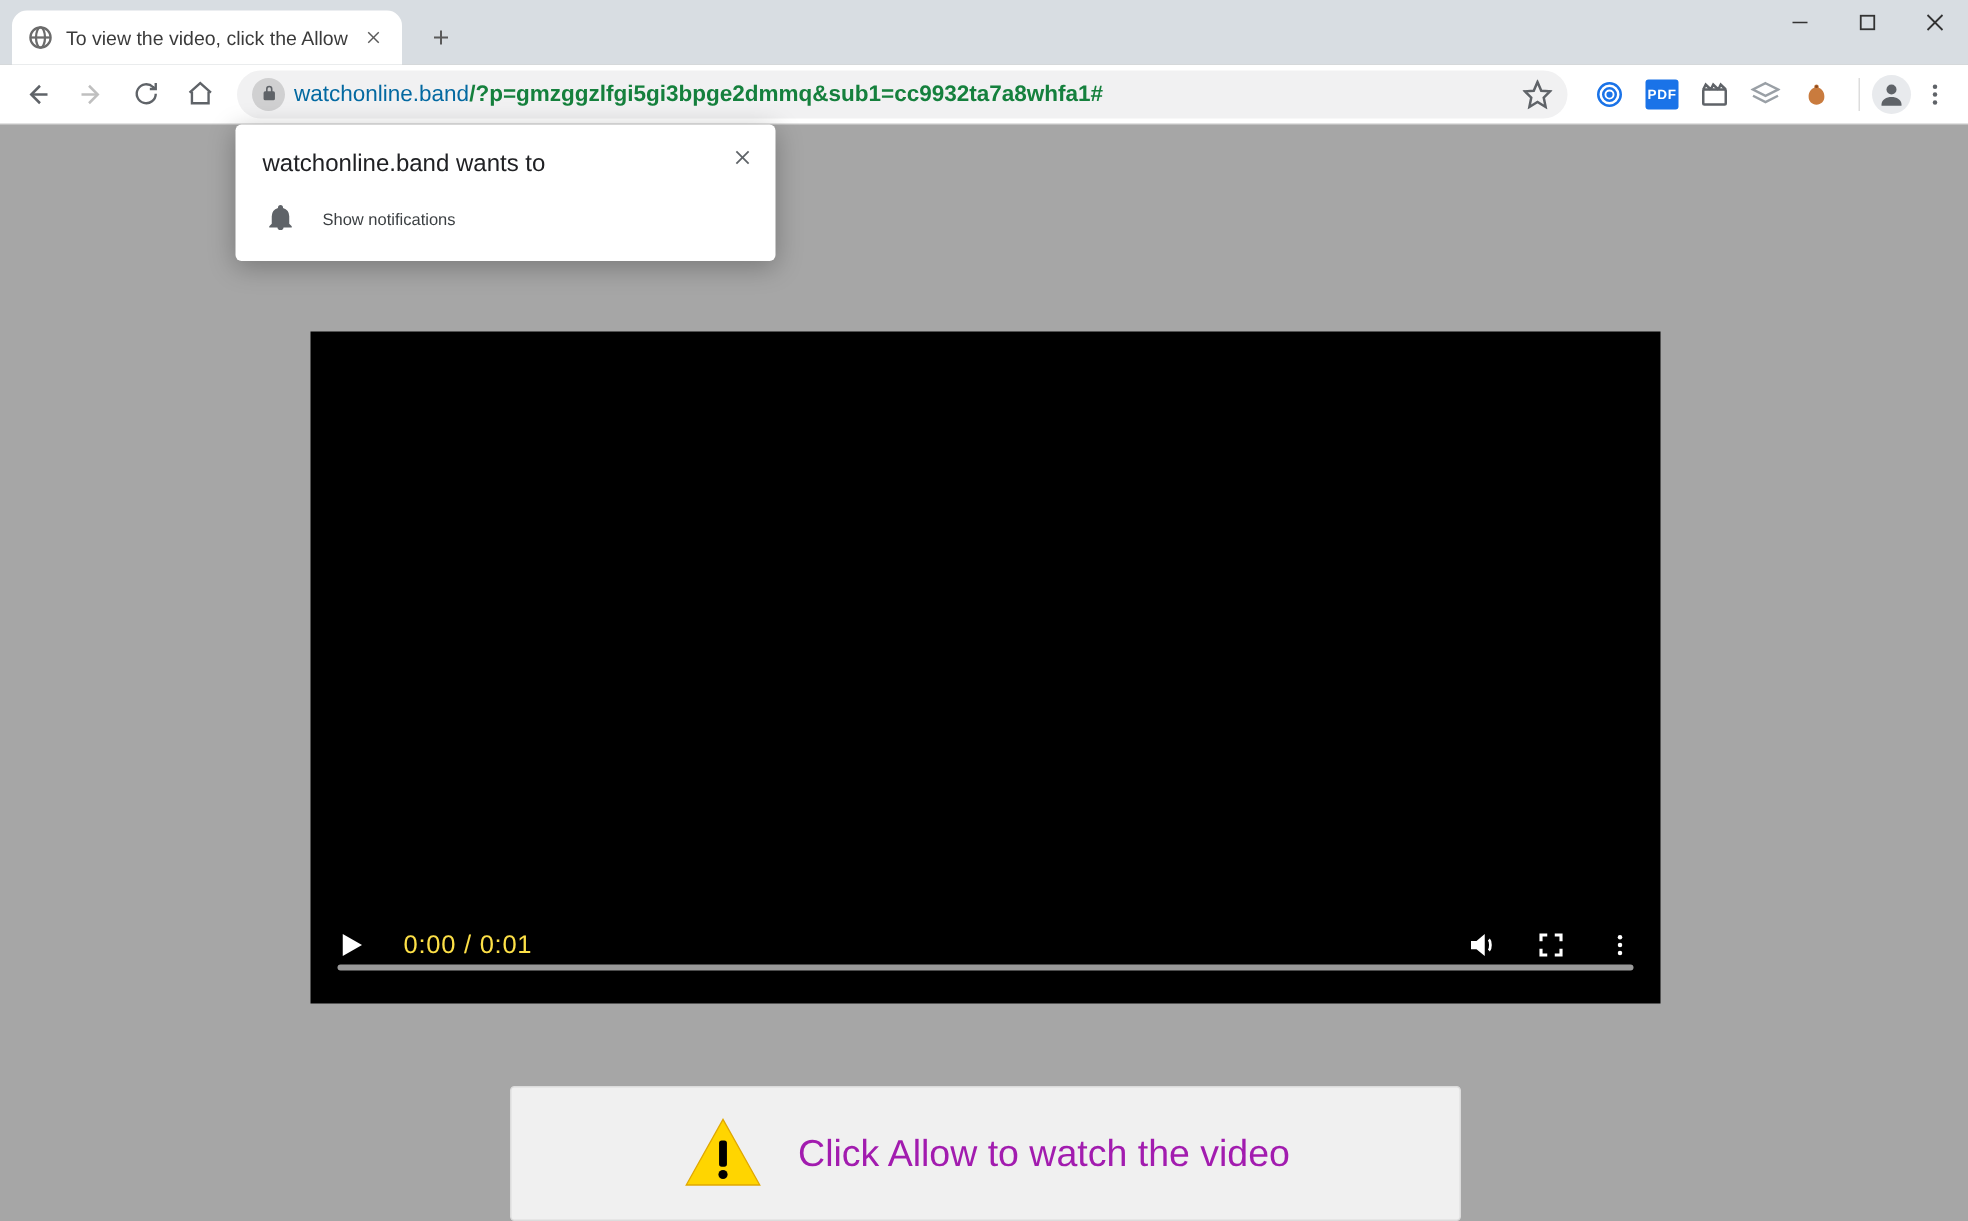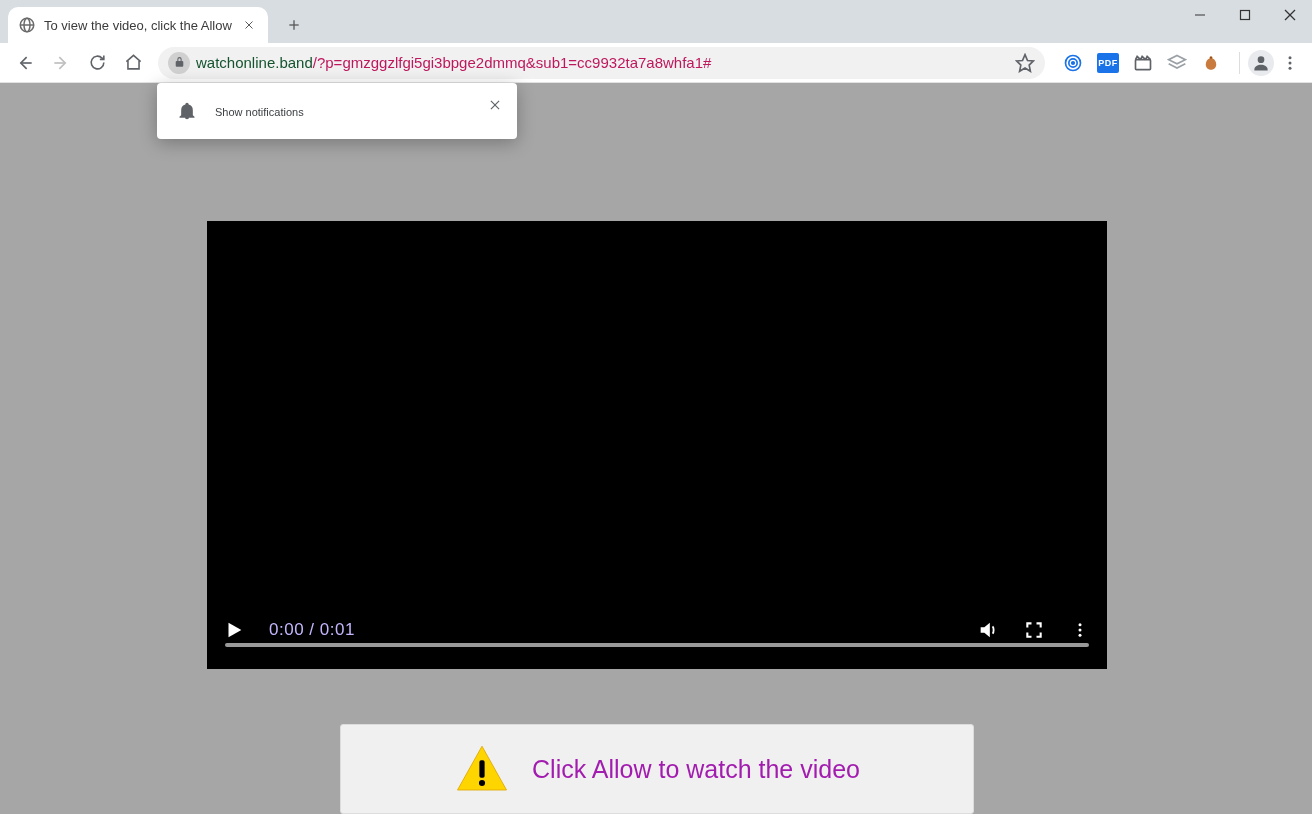--- a/index.html
+++ b/index.html
@@ -105,22 +105,22 @@
     position: relative;
   }
   .omnibox .lock {
     width: 22px; height: 22px;
     background: #d0d0d1;
     border-radius: 50%;
     display: flex; align-items: center; justify-content: center;
     color: #5f6368;
   }
   .omnibox .url { flex: 1; white-space: nowrap; overflow: hidden; }
-  .omnibox .url .host { color: #14532d; }
-  .omnibox .url .path { color: #be185d; }
+  .omnibox .url .host { color: #0369a1; }
+  .omnibox .url .path { color: #15803d; font-weight: bold; }
   .omnibox .star {
     width: 20px; height: 20px; color: #5f6368;
   }
   .ext-row { display: flex; align-items: center; gap: 14px; margin: 0 10px; }
   .ext {
     width: 20px; height: 20px;
     display: flex; align-items: center; justify-content: center;
   }
   .ext.pdf {
     background: #1a73e8; color: #fff; font-size: 9px; font-weight: bold;
@@ -152,21 +152,21 @@
     width: 900px; height: 448px;
     background: #000;
   }
   .video-controls {
     position: absolute;
     left: 0; right: 0; bottom: 0;
     height: 58px;
     display: flex;
     align-items: center;
     padding: 0 16px;
-    color: #c4b5fd;
+    color: #fde047;
     justify-content: space-between;
   }
   .vc-left, .vc-right { display: flex; align-items: center; gap: 24px; }
   .vc-time { font-size: 17px; letter-spacing: 0.5px; }
   .vicon { width: 22px; height: 22px; display:flex; align-items:center; justify-content:center; }
   .video-progress {
     position: absolute;
     left: 18px; right: 18px; bottom: 22px;
     height: 4px;
     background: rgba(255,255,255,0.6);
@@ -422,20 +422,21 @@
 
 </div>
 
 <div class="perm-popup">
   <div class="perm-close">
     <svg viewBox="0 0 24 24" width="14" height="14" stroke="currentColor" stroke-width="2">
         <line x1="5" y1="5" x2="19" y2="19"></line>
         <line x1="19" y1="5" x2="5" y2="19"></line>
       </svg>
   </div>
+  <div class="perm-title">watchonline.band wants to</div>
   <div class="perm-row">
     <span class="bell">
       <svg viewBox="0 0 24 24" width="20" height="20" fill="currentColor">
           <path d="M12 22a2.5 2.5 0 0 0 2.5-2.5h-5A2.5 2.5 0 0 0 12 22zm7-5v-6a7 7 0 0 0-5-6.7V4a2 2 0 1 0-4 0v.3A7 7 0 0 0 5 11v6l-2 2v1h18v-1l-2-2z"></path>
         </svg>
     </span>
     <span>Show notifications</span>
   </div>
 </div>
 

